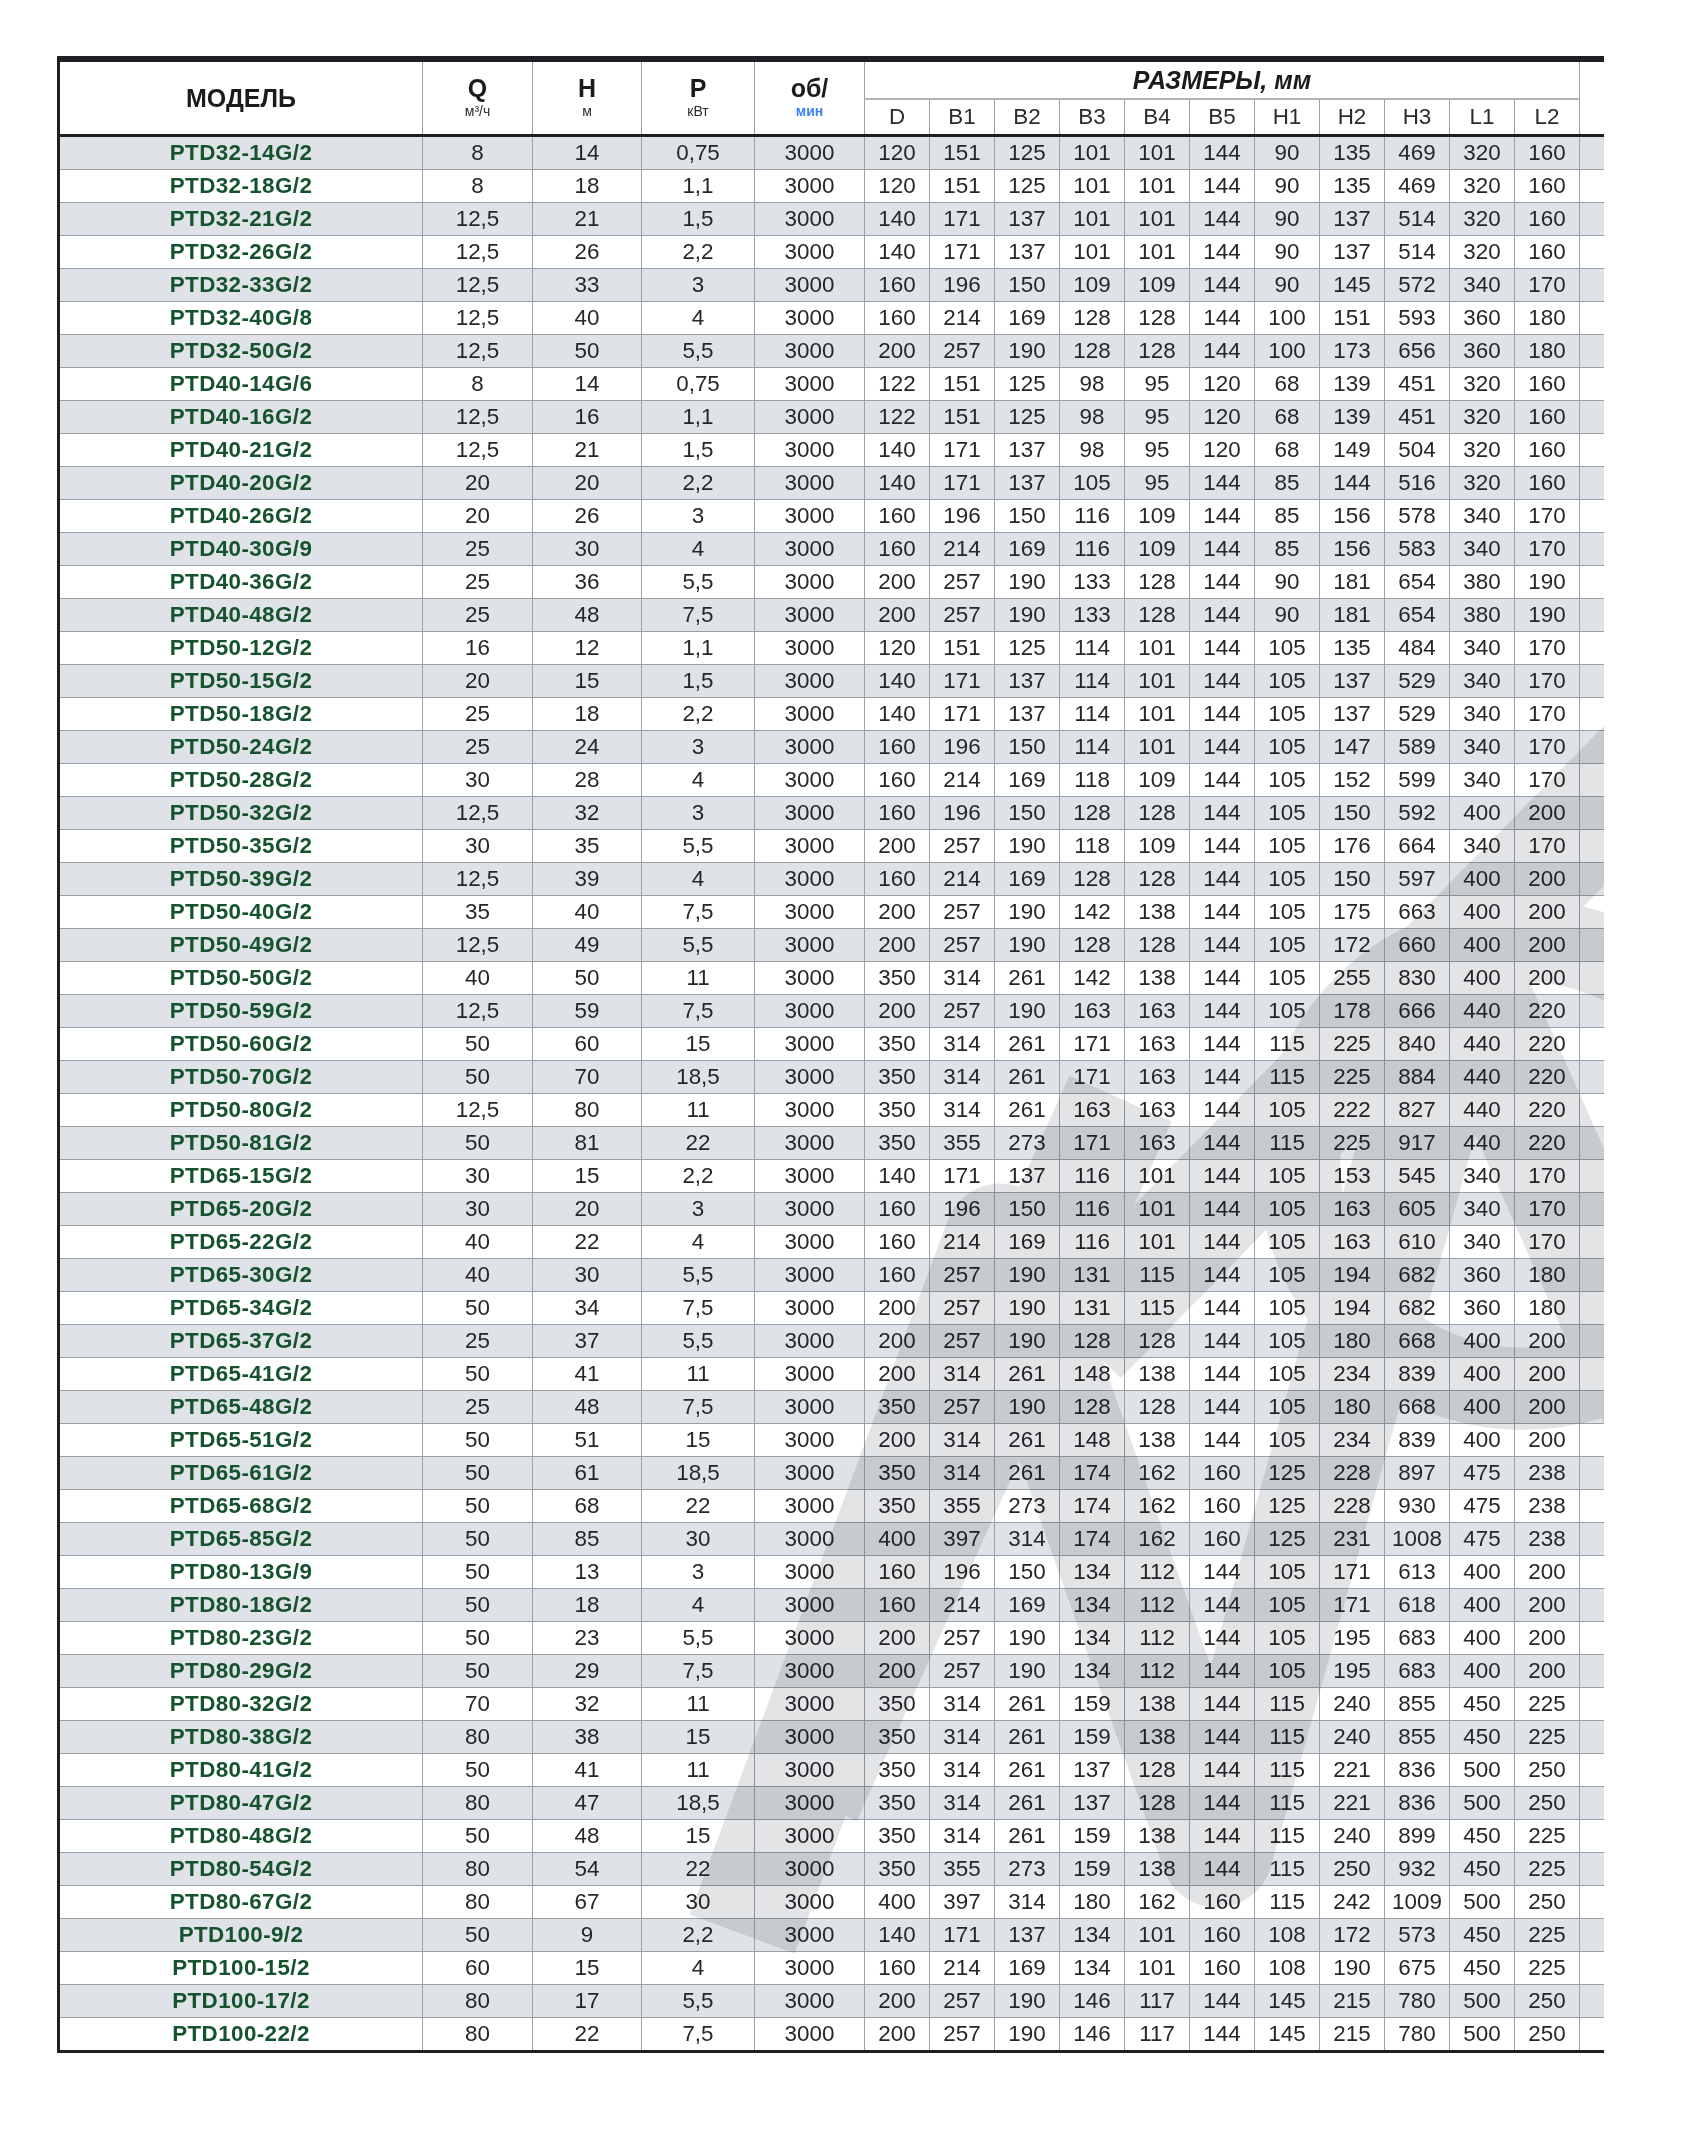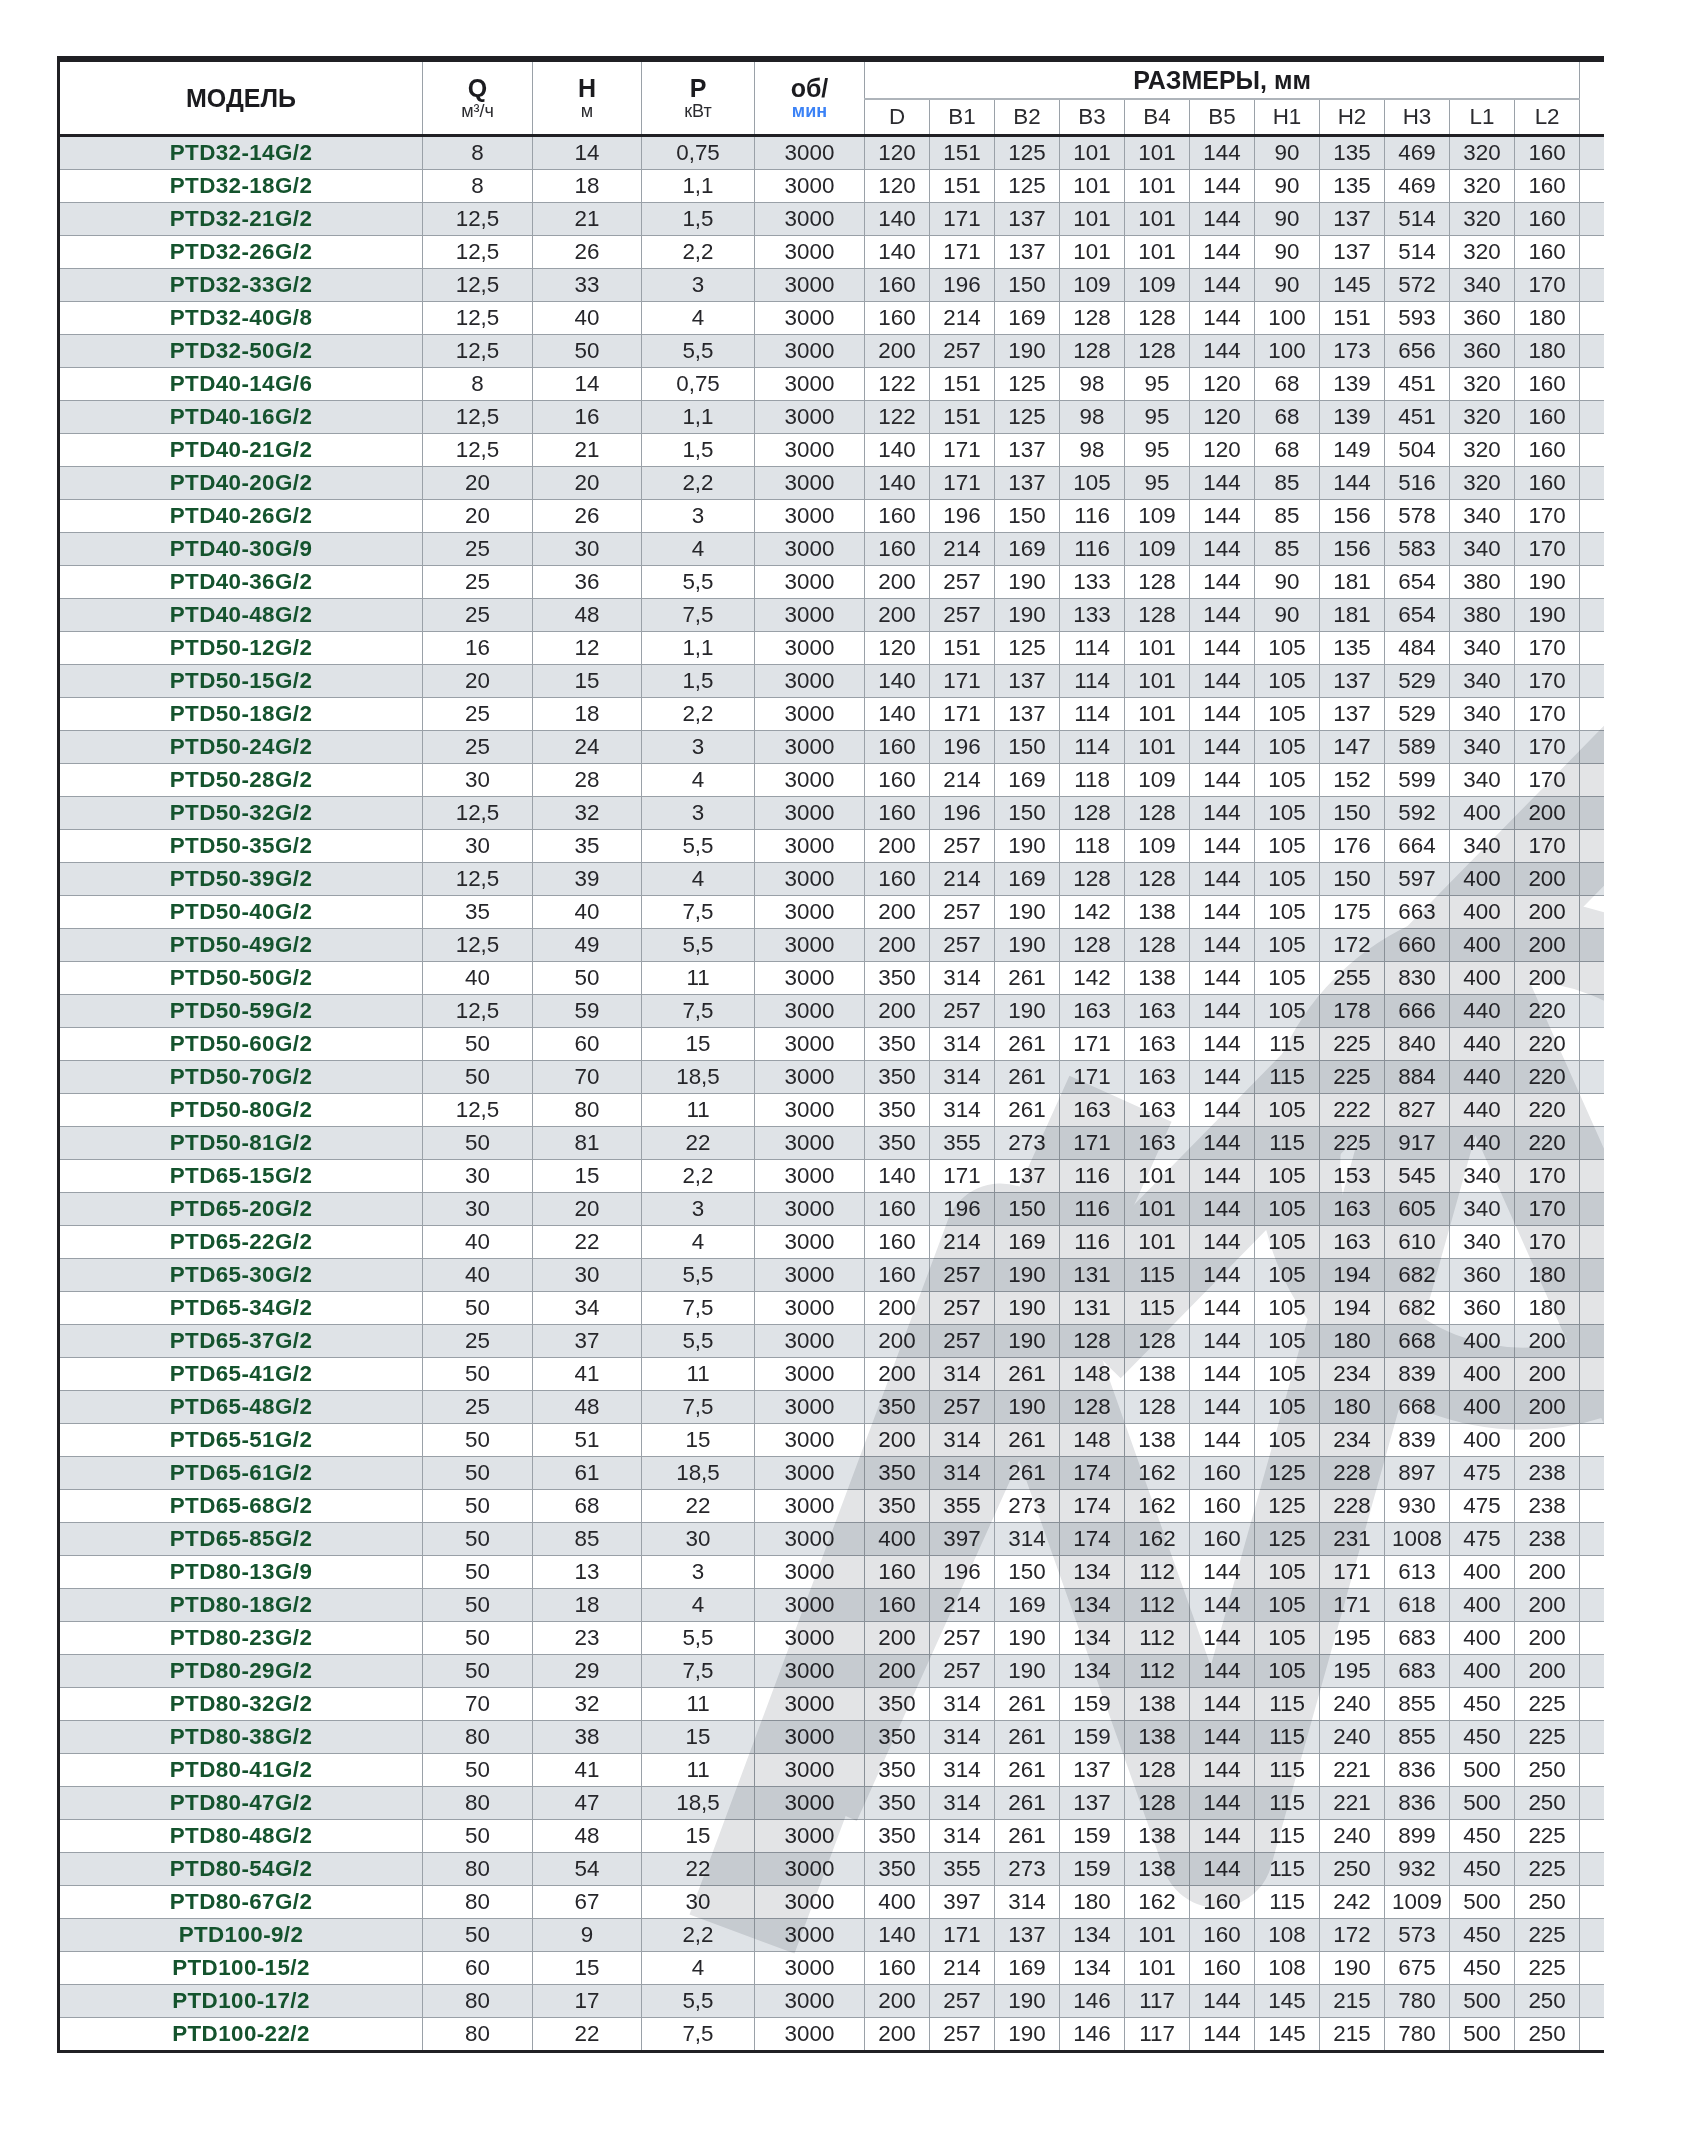--- a/index.html
+++ b/index.html
@@ -23,23 +23,23 @@
     border-left:0.7px solid var(--grid);
     border-right:0.7px solid var(--grid);
     font-weight:bold;color:#1b1b1f;
     text-align:center;vertical-align:middle;
     padding:0;
   }
   thead{border-bottom:3px solid var(--border-dark);}
   tr.hr1 th{height:36px;font-size:25px;}
   tr.hr2 th{height:34px;font-size:22.4px;font-weight:normal;color:#2b2b2f;}
   th .h-main{font-size:25px;line-height:27px;font-weight:bold;}
-  th .h-sub{font-size:18px;line-height:19.4px;font-weight:normal;color:#2b2b2f;}
+  th .h-sub{font-size:14px;line-height:19.4px;font-weight:normal;color:#2b2b2f;}
   th .h-sub.bold{font-weight:bold;color:#3b82f6;}
-  th.sizes-title{border-bottom:2.2px solid #aeb4ba;font-size:23px;}
+  th.sizes-title{border-bottom:2.2px solid #aeb4ba;font-size:23px;font-style:italic;}
   tbody td{
     height:32px;
     border-left:0.7px solid var(--grid);
     border-right:0.7px solid var(--grid);
     border-top:1.5px solid #99a0a7;
     text-align:center;vertical-align:middle;
     font-size:22.4px;color:#26262a;
     padding:0;overflow:hidden;white-space:nowrap;
   }
   tbody tr:nth-child(odd) td{background:var(--stripe);}

